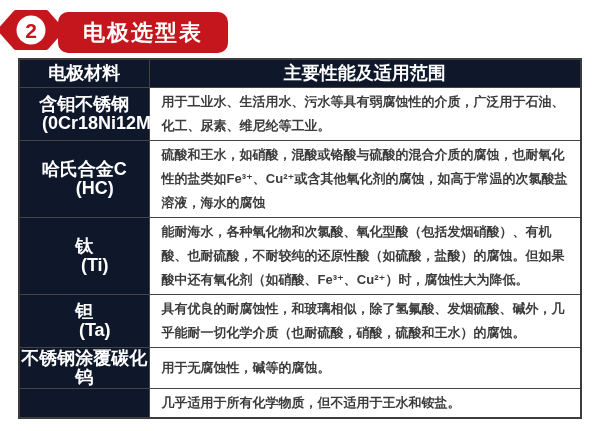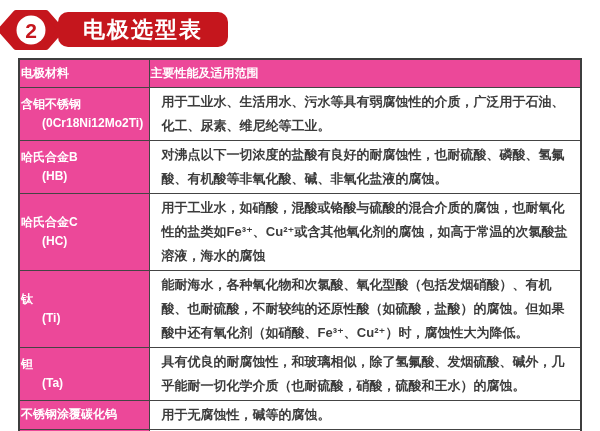--- a/index.html
+++ b/index.html
@@ -11,21 +11,21 @@
     overflow: hidden;
     font-family: "Liberation Sans", "DejaVu Sans", sans-serif;
   }
 
   
   .hdr { position: absolute; left: 0; top: 0; width: 600px; height: 56px; }
   .badge-svg { position: absolute; left: -2px; top: 7px; }
   .banner {
     position: absolute;
     left: 58px; top: 12px;
-    width: 170px; height: 35px;
+    width: 170px; height: 41px;
     background: #c5161d;
     border-radius: 10px;
     display: flex; align-items: center; justify-content: center;
     color: #ffffff;
     font-size: 22px;
     font-weight: bold;
     letter-spacing: 2px;
   }
 
   
@@ -35,25 +35,25 @@
     width: 564px;
     border-collapse: collapse;
     table-layout: fixed;
   }
   table.electrode th, table.electrode td {
     border: 1px solid #444444;
     box-sizing: border-box;
   }
   table.electrode { border: 2px solid #3d3d3d; }
   th.gray, td.gray {
-    background: #ec4899;
+    background: #0f172a;
     color: #ffffff;
     font-weight: bold;
-    font-size: 12px;
-    text-align: left;
+    font-size: 18px;
+    text-align: center;
     vertical-align: middle;
   }
   td.desc {
     background: #ffffff;
     color: #3c3c3c;
     font-weight: bold;
     font-size: 13px;
     line-height: 24px;
     padding: 2px 8px 2px 12px;
     vertical-align: middle;
@@ -97,33 +97,26 @@
       </tr>
     </thead>
     <tbody>
       <tr class="rh-r0">
         <td class="gray">
           <div class="mat-name">含钼不锈钢</div>
           <div class="mat-code">(0Cr18Ni12Mo2Ti)</div>
         </td>
         <td class="desc">用于工业水、生活用水、污水等具有弱腐蚀性的介质，广泛用于石油、化工、尿素、维尼纶等工业。</td>
       </tr>
-      <tr class="rh-r1">
-        <td class="gray">
-          <div class="mat-name">哈氏合金B</div>
-          <div class="mat-code">(HB)</div>
-        </td>
-        <td class="desc">对沸点以下一切浓度的盐酸有良好的耐腐蚀性，也耐硫酸、磷酸、氢氟酸、有机酸等非氧化酸、碱、非氧化盐液的腐蚀。</td>
-      </tr>
       <tr class="rh-r2">
         <td class="gray">
           <div class="mat-name">哈氏合金C</div>
           <div class="mat-code">(HC)</div>
         </td>
-        <td class="desc">用于工业水，如硝酸，混酸或铬酸与硫酸的混合介质的腐蚀，也耐氧化性的盐类如Fe³⁺、Cu²⁺或含其他氧化剂的腐蚀，如高于常温的次氯酸盐溶液，海水的腐蚀</td>
+        <td class="desc">硫酸和王水，如硝酸，混酸或铬酸与硫酸的混合介质的腐蚀，也耐氧化性的盐类如Fe³⁺、Cu²⁺或含其他氧化剂的腐蚀，如高于常温的次氯酸盐溶液，海水的腐蚀</td>
       </tr>
       <tr class="rh-r3">
         <td class="gray">
           <div class="mat-name">钛</div>
           <div class="mat-code">(Ti)</div>
         </td>
         <td class="desc">能耐海水，各种氧化物和次氯酸、氧化型酸（包括发烟硝酸）、有机酸、也耐硫酸，不耐较纯的还原性酸（如硫酸，盐酸）的腐蚀。但如果酸中还有氧化剂（如硝酸、Fe³⁺、Cu²⁺）时，腐蚀性大为降低。</td>
       </tr>
       <tr class="rh-r4">
         <td class="gray">

